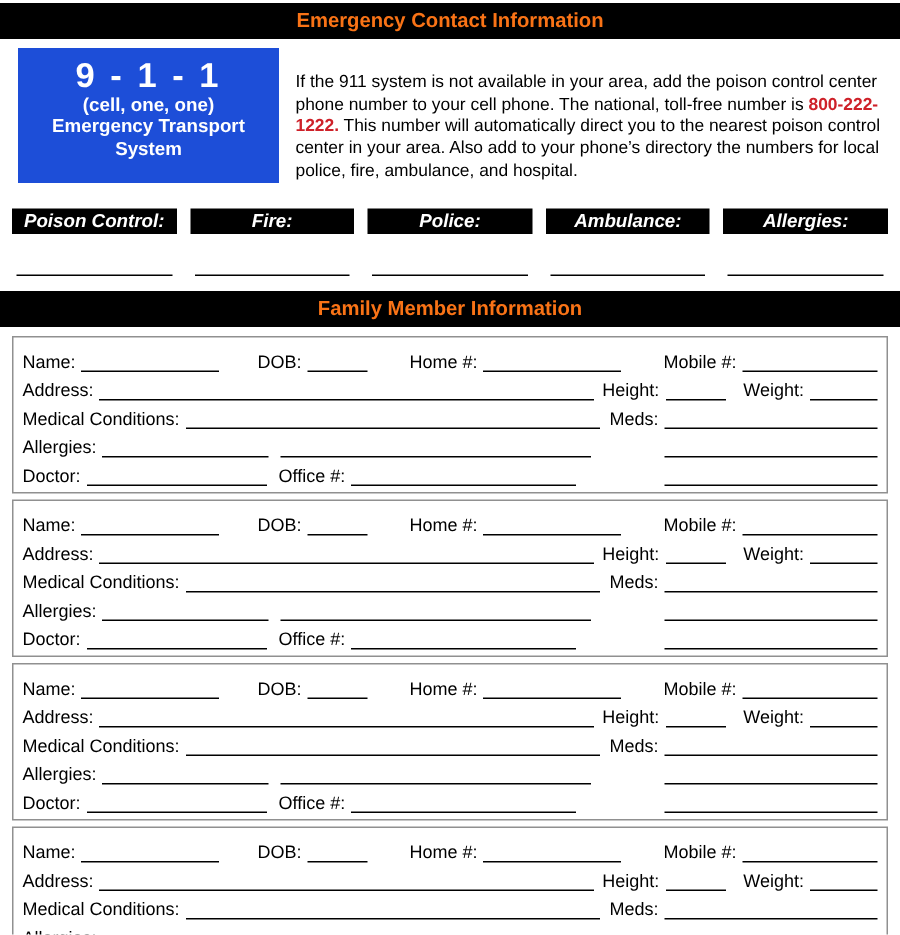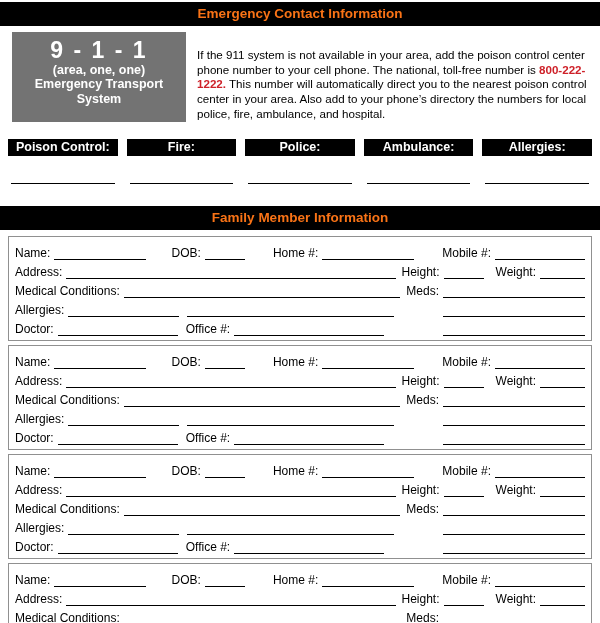--- a/index.html
+++ b/index.html
@@ -8,36 +8,36 @@
     width: 600px; height: 623px; overflow: hidden;
     background: #ffffff; color: #000;
     font-family: "Liberation Sans", sans-serif;
     font-size: 12px;
   }
   .bar {
     background: #000; color: #f97316; font-weight: bold;
     font-size: 13.5px; text-align: center; padding: 4px 0 5px;
   }
   #top-bar { margin-top: 2px; }
-  #family-bar { margin-top: 22px; }
+  #family-bar { margin-top: 10px; }
 
   
   .hero { display: flex; margin: 6px 12px 0 12px; }
   .red-box {
     width: 174px; min-height: 65px; flex: 0 0 174px;
     color: #fff; text-align: center; padding-top: 6px;
   }
   .red-box .num { font-size: 23px; font-weight: bold; letter-spacing: 2px; line-height: 25px; }
   .red-box .sub { font-size: 12.5px; font-weight: bold; line-height: 14px; }
   .red-box .cap { font-size: 12.5px; font-weight: bold; line-height: 15px; }
   .para { flex: 1; margin-left: 11px; margin-top: 16px; font-size: 11.6px; line-height: 14.7px; }
   .phone { font-weight: bold; }
 
   
-  .num-row { display: flex; gap: 9px; margin: 17px 8px 0; }
+  .num-row { display: flex; gap: 9px; margin: 17px 8px 0; font-style: italic; }
   .num-col { flex: 1; background: #000; color: #fff; font-weight: bold;
              font-size: 12.5px; text-align: center; padding: 1px 0 2px; line-height: 14px; }
   .num-line-row { display: flex; gap: 9px; margin: 26px 8px 0; }
   .num-line-col { flex: 1; padding: 0 3px; }
   .bline { border-bottom: 1.5px solid #000; height: 2px; }
 
   
   .members { margin: 6px 8px 0; }
   .member { border: 1px solid #909090; height: 105px; padding: 5px 6px 16px; margin-bottom: 4px; background: #fff; }
   .row { display: flex; align-items: flex-end; height: 19px; font-size: 12px; }
@@ -50,23 +50,23 @@
   .ml6 { margin-left: 6px; } .ml8 { margin-left: 8px; } .ml12 { margin-left: 12px; }
   .ml14 { margin-left: 26px; } .ml28 { margin-left: 28px; margin-top: 40px; }
   .mla { margin-left: auto; }
 </style>
 </head>
 <body>
 
 <div class="bar" id="top-bar">Emergency Contact Information</div>
 
 <div class="hero">
-  <div class="red-box" id="red-box" style="background: #737373;">
+  <div class="red-box" id="red-box" style="background: #1d4ed8;">
     <div class="num">9 - 1 - 1</div>
-    <div class="sub">(area, one, one)</div>
+    <div class="sub">(cell, one, one)</div>
     <div class="cap">Emergency Transport System</div>
   </div>
   <div class="para"><span>If the 911 system is not available in your area, add the poison control center phone number to your cell phone. The national, toll-free number is </span><span class="phone" id="phone-red" style="color: rgb(206, 33, 41);">800-222-1222.</span><span> This number will automatically direct you to the nearest poison control center in your area. Also add to your phone’s directory the numbers for local police, fire, ambulance, and hospital.</span></div>
 </div>
 
 <div class="num-row">
   <div class="num-col">Poison Control:</div>
   <div class="num-col">Fire:</div>
   <div class="num-col">Police:</div>
   <div class="num-col">Ambulance:</div>

